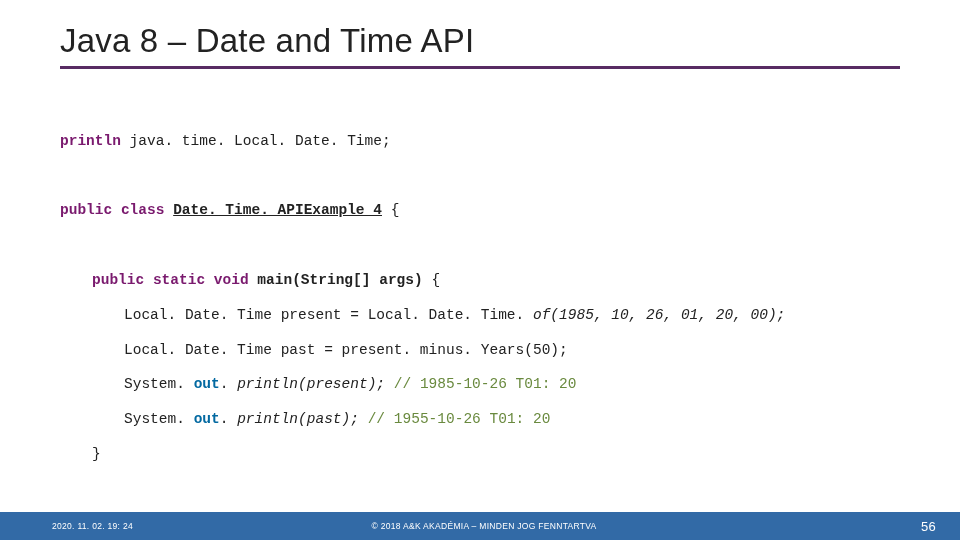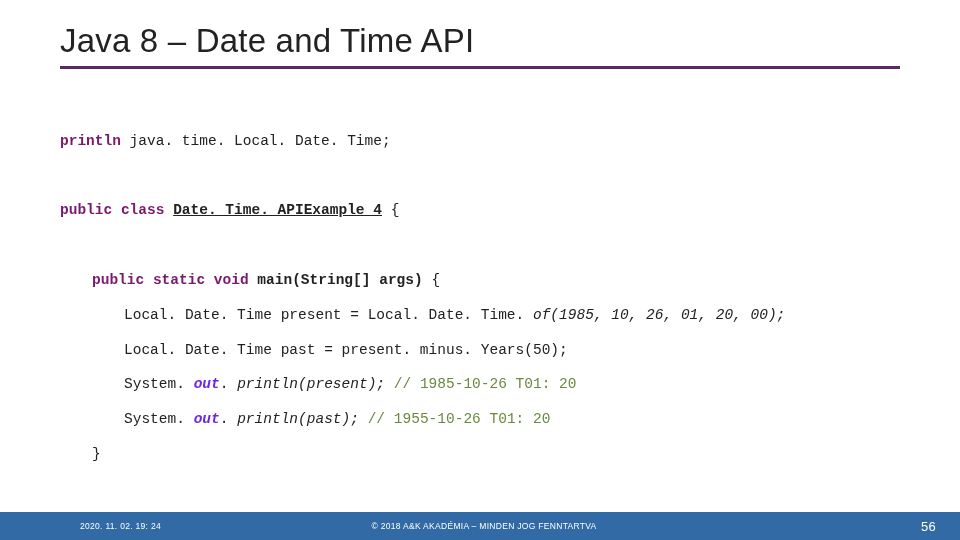--- a/index.html
+++ b/index.html
@@ -4,27 +4,27 @@
 <style>
   * { box-sizing: border-box; margin: 0; padding: 0; }
   html, body { width: 960px; height: 540px; background: #fff; font-family: "Segoe UI", Arial, sans-serif; overflow: hidden; }
   .slide { width: 960px; height: 540px; position: relative; padding: 22px 60px 0 60px; border-radius: 13px; }
   .title { font-family: "Segoe UI Light", "Segoe UI", Arial, sans-serif; font-weight: 300; font-size: 33px; color: #222; letter-spacing: .2px; margin-bottom: 6px; }
   .title-underline { height: 3px; background: #582b63; width: 100%; margin-bottom: 20px; }
   .code { font-family: Consolas, "Courier New", monospace; font-size: 14.5px; line-height: 2.4; color: #222; white-space: pre; }
   .kw { font-weight: bold; color: #7a1a6e; }
   .fn { font-weight: bold; color: #222; }
   .cls { font-weight: bold; color: #222; text-decoration: underline; }
-  .field { font-weight: bold; font-style: italic; color: #6d28d9; }
+  .field { font-weight: bold; color: #0369a1; }
   .it { font-style: italic; color: #222; }
   .com { color: #6a8a3f; margin-top: 11px; }
   .ind1 { padding-left: 32px; display: inline-block; }
   .ind2 { padding-left: 64px; display: inline-block; }
   .footer { position: absolute; left: 0; bottom: 0; width: 960px; height: 28px; background: #326aa6; color: #fff; display: flex; align-items: center; font-size: 8.5px; letter-spacing: .3px; }
-  .footer .ts { padding-left: 80px; }
+  .footer .ts { padding-left: 52px; }
   .footer .copy { position: absolute; left: 8px; right: 0; text-align: center; }
   .footer .pg { margin-left: auto; padding-right: 24px; font-size: 13px; }
 </style>
 </head>
 <body>
 
 <div class="slide">
   <div class="title">Java 8 – Date and Time API</div>
   <div class="title-underline"></div>
 

